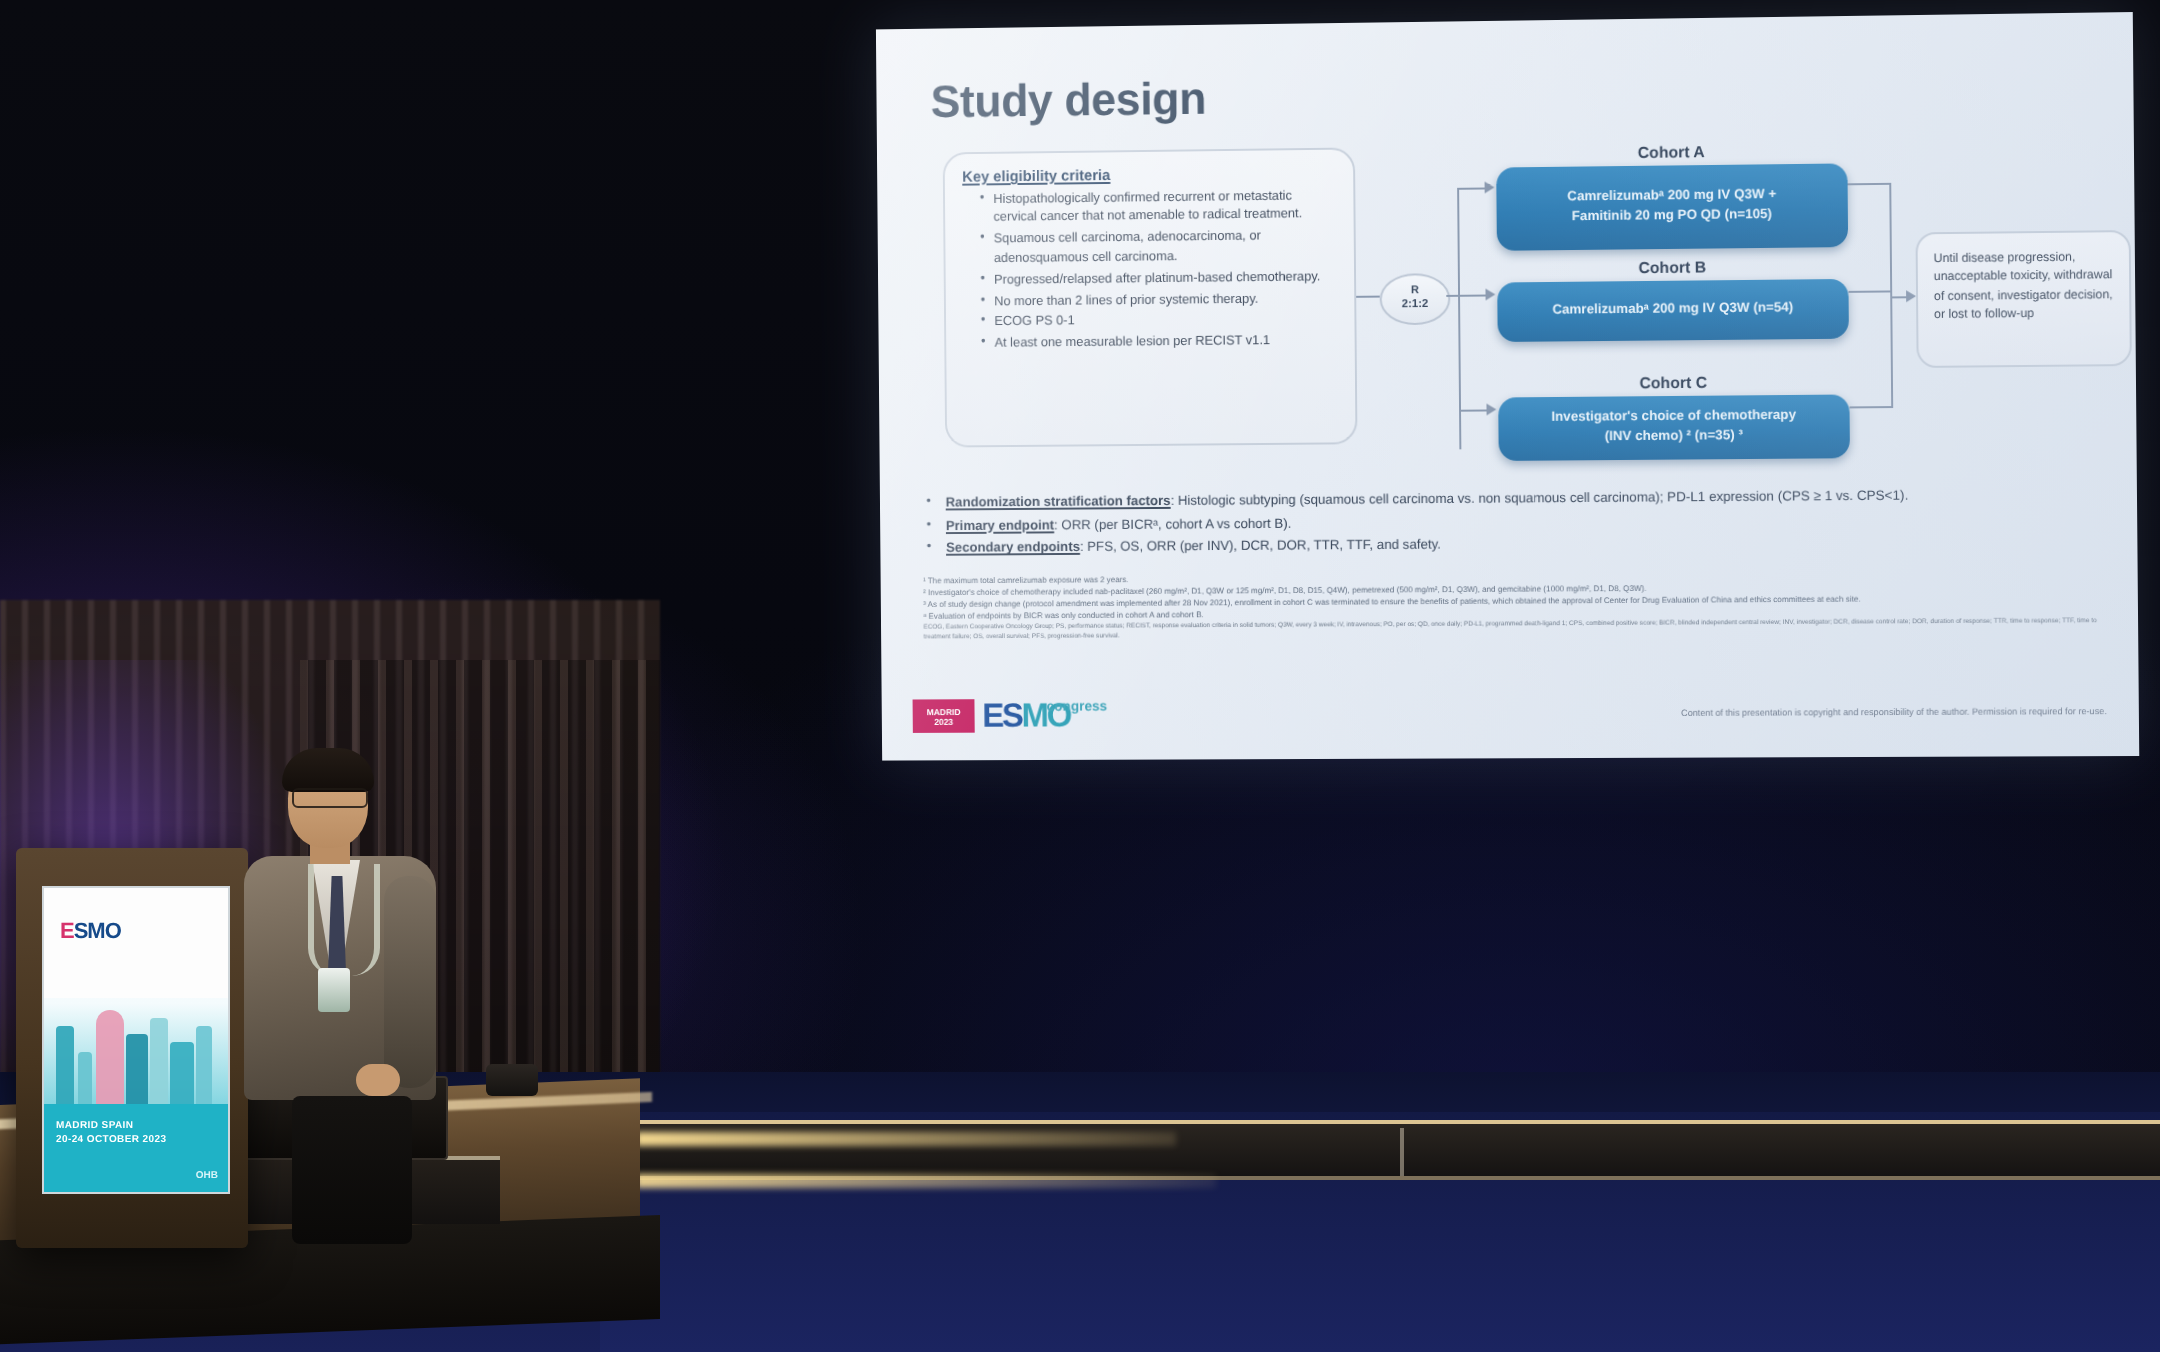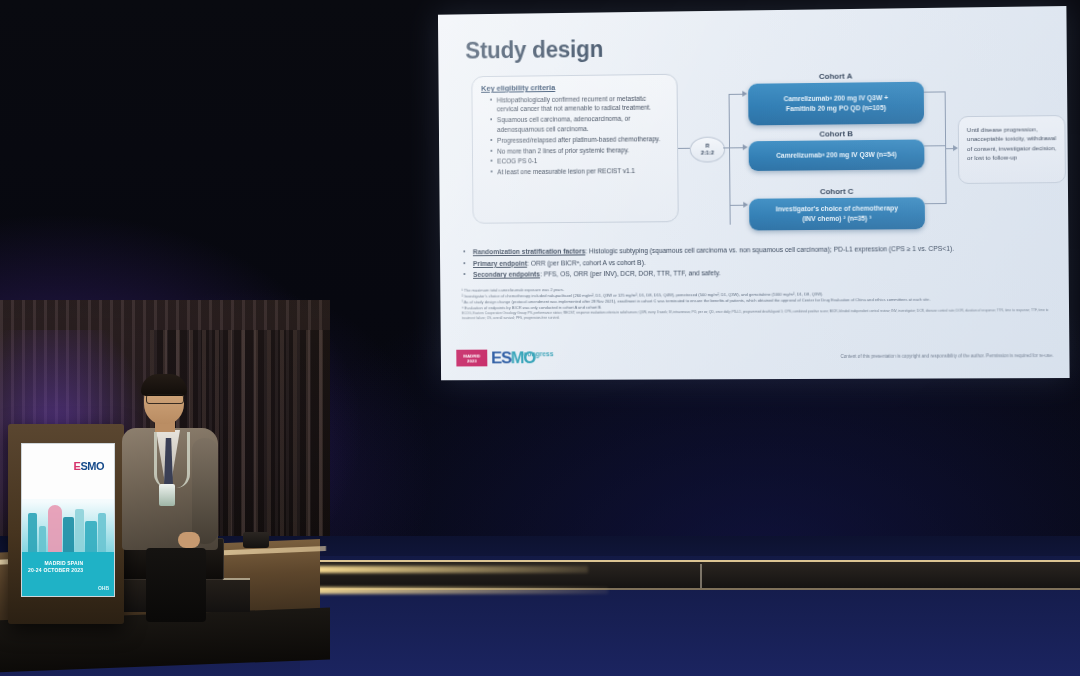--- a/index.html
+++ b/index.html
@@ -56,21 +56,21 @@
     background:linear-gradient(180deg,#211d19,#0d0b09);border:1px solid #36302a;border-radius:2px;}
   .mic-box{position:absolute;left:243px;bottom:128px;width:26px;height:16px;border-radius:3px;
     background:linear-gradient(180deg,#2b2622,#141210);}
 
   
   .podium{position:absolute;left:8px;top:424px;width:116px;height:200px;
     background:linear-gradient(180deg,#5a4630 0%,#46341f 55%,#2b2013 100%);
     border-radius:3px;box-shadow:0 6px 20px rgba(0,0,0,.7);}
   .podium-panel{position:absolute;left:21px;top:443px;width:92px;height:152px;overflow:hidden;
     background:linear-gradient(180deg,#ffffff 0%,#f4fbfd 38%,#23b5c8 100%);
-    border:1px solid #cfd6da;text-align:right;}
+    border:1px solid #cfd6da;}
   .pp-sky{position:absolute;left:0;top:0;width:100%;height:36%;background:#fdfdfd;}
   .pp-logo{position:absolute;left:8px;top:12px;width:74px;height:14px;}
   .pp-esmo{font-family:"Liberation Sans",sans-serif;font-weight:700;font-size:11px;color:#164a8a;letter-spacing:-.5px;}
   .pp-esmo .m{color:#d6336c;}
   .pp-city{position:absolute;left:0;bottom:28%;width:100%;height:46%;}
   .tower{position:absolute;bottom:0;border-radius:2px 2px 0 0;opacity:.92;}
   .pp-band{position:absolute;left:0;bottom:0;width:100%;height:29%;background:#1fb2c6;}
   .pp-txt{position:absolute;left:6px;bottom:22px;color:#fff;font-size:5px;font-weight:700;line-height:7px;letter-spacing:.2px;}
   .pp-corner{position:absolute;right:5px;bottom:5px;color:#d8f4f8;font-size:5px;font-weight:700;}
 

